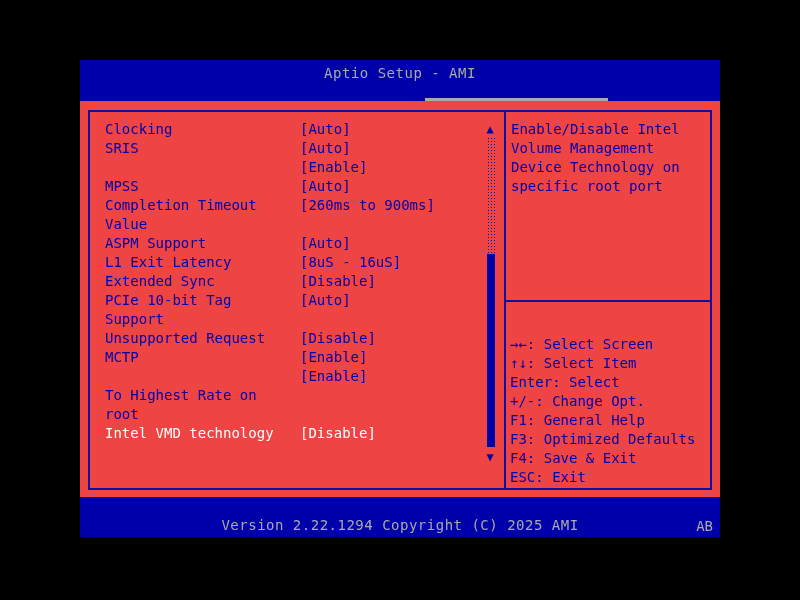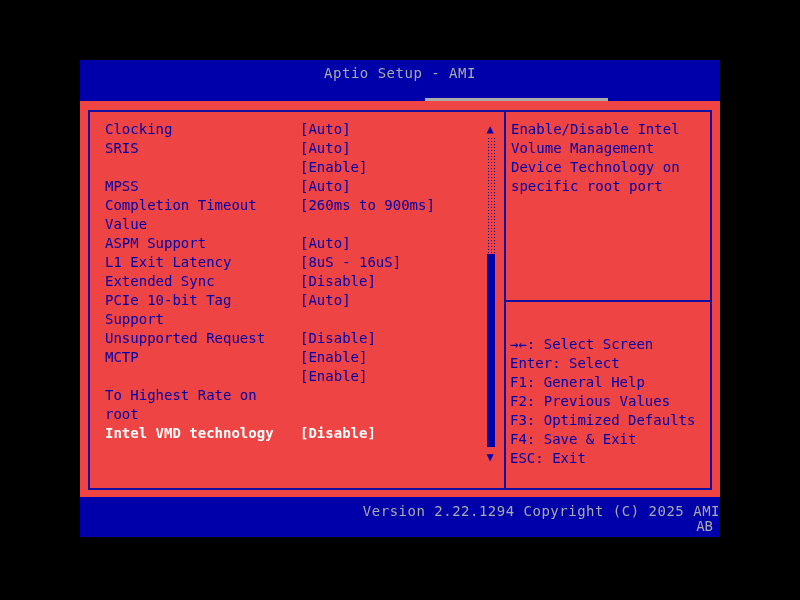--- a/index.html
+++ b/index.html
@@ -22,42 +22,42 @@
   .frame{
     position:absolute;left:8px;top:9px;width:620px;height:376px;
     border:2px solid #0f0fa0;display:flex;box-sizing:content-box;
   }
   .left-section{width:414px;position:relative;padding-top:8px;box-sizing:border-box;}
   .vdivider{width:2px;background:#0f0fa0;}
   .right-section{flex:1;position:relative;padding:8px 0 4px 5px;box-sizing:border-box;color:#0000aa;}
 
   .row{height:19px;line-height:19px;color:#0000aa;position:relative;padding-left:15px;white-space:nowrap;}
   .row .value{position:absolute;left:210px;top:0;}
-  .row.selected{color:#ffffff;font-weight:bold;}
+  .row.selected{color:#ffffff;}
 
   
   .scroll-arrow{position:absolute;left:392px;width:16px;text-align:center;font-size:12px;line-height:12px;color:#0000aa;cursor:default;}
   .scroll-up{top:11px;}
   .scroll-down{top:339px;}
   .scroll-track{
     position:absolute;left:397px;top:25px;width:8px;height:117px;
     background-image:radial-gradient(circle,#0000aa 32%,rgba(0,0,0,0) 40%);
     background-size:3px 3px;
   }
   .scroll-thumb{position:absolute;left:397px;top:142px;width:8px;height:193px;background:#0000aa;}
 
   
   .help-line{height:19px;line-height:19px;white-space:nowrap;}
   .hdivider{position:absolute;left:0;top:188px;width:100%;height:2px;background:#0f0fa0;}
   .legend{position:absolute;left:4px;top:198px;margin-top:25px;}
   .legend-line{height:19px;line-height:19px;white-space:nowrap;}
 
   
   .footer{height:40px;background:#0000aa;color:#aaaaaa;position:relative;}
-  .version{text-align:right;padding-top:6px;line-height:17px;letter-spacing:0.5px;}
+  .version{text-align:center;padding-top:20px;line-height:17px;letter-spacing:0.5px;}
   .corner{position:absolute;right:7px;bottom:4px;line-height:14px;margin-top:16px;}
 </style>
 </head>
 <body>
 
 <div class="screen">
 
   <div class="header">
     <div class="title">Aptio Setup - AMI</div>
     <div class="tab">Socket Configuration</div>
@@ -96,23 +96,24 @@
       <div class="right-section">
         <div class="help-line">Enable/Disable Intel</div>
         <div class="help-line">Volume Management</div>
         <div class="help-line">Device Technology on</div>
         <div class="help-line">specific root port</div>
 
         <div class="hdivider"></div>
 
         <div class="legend">
           <div class="legend-line">→←: Select Screen</div>
+          <div class="legend-line">↑↓: Select Item</div>
           <div class="legend-line">Enter: Select</div>
+          <div class="legend-line">+/-: Change Opt.</div>
           <div class="legend-line">F1: General Help</div>
-          <div class="legend-line">F2: Previous Values</div>
           <div class="legend-line">F3: Optimized Defaults</div>
           <div class="legend-line">F4: Save &amp; Exit</div>
           <div class="legend-line">ESC: Exit</div>
         </div>
       </div>
 
     </div>
   </div>
 
   <div class="footer">

